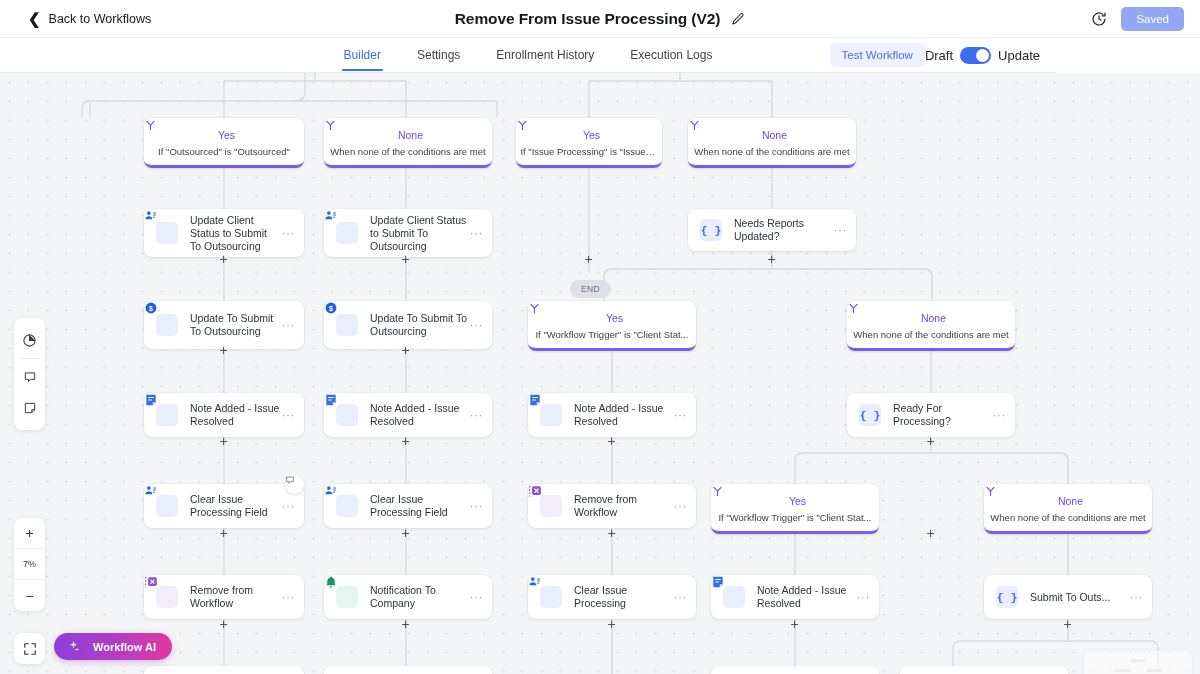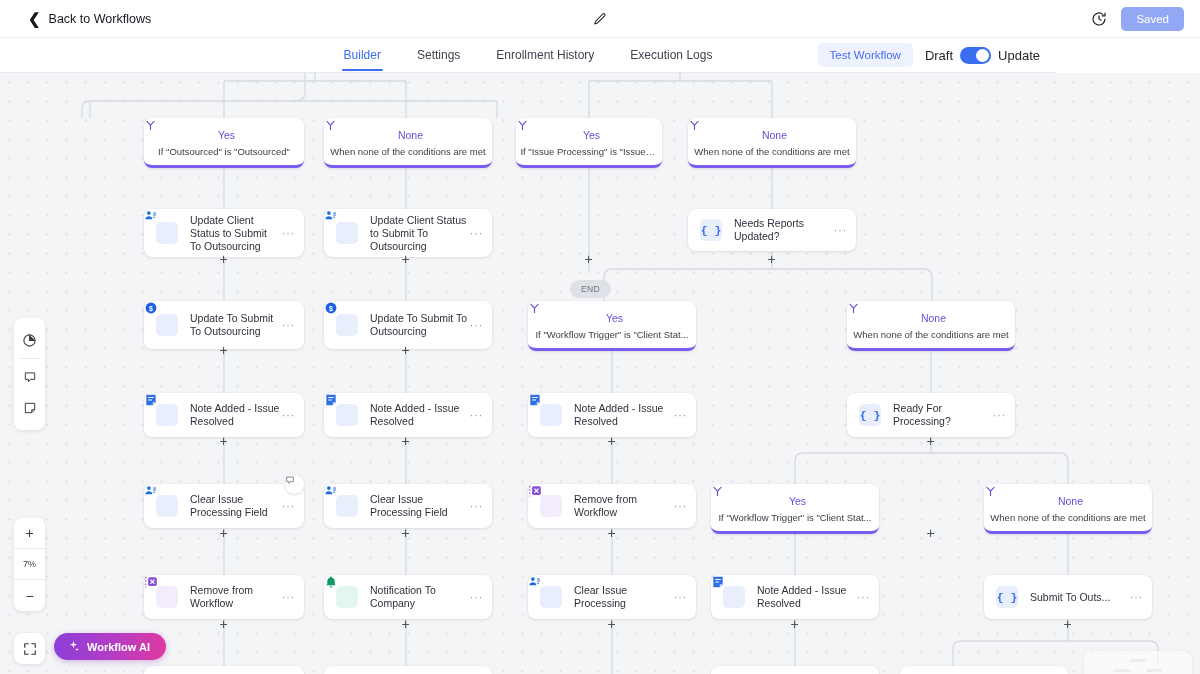--- a/index.html
+++ b/index.html
@@ -46,21 +46,21 @@
   .tabs { position:absolute; left:0; right:0; display:flex; justify-content:center; gap:32px; }
   .tab {
     font-size:12px; color:#3f4350; cursor:pointer; padding:9px 2px 9px;
     position:relative;
   }
   .tab.active { color:#3a6df0; }
   .tab.active:after {
     content:""; position:absolute; left:0; right:0; bottom:0; height:2px;
     background:#3a6df0; border-radius:2px;
   }
-  .tabbar-right { margin-left:auto; display:flex; align-items:center; gap:12px; margin-right:16px; z-index:2; }
+  .tabbar-right { margin-left:auto; display:flex; align-items:center; margin-right:16px; z-index:2; }
   .test-wf {
     background:#eef2fe; color:#4a6cf2; font-size:11.5px; border:none;
     border-radius:5px; padding:6px 12px; cursor:pointer; font-family:inherit;
   }
   .pubwrap { display:flex; align-items:center; gap:7px; font-size:13px; color:#23262e; }
   .toggle {
     width:31px; height:17px; border-radius:9px; background:#3a6df0;
     position:relative; cursor:pointer;
   }
   .toggle .knob {
@@ -158,21 +158,21 @@
   .fitbtn {
     position:absolute; left:14px; top:560px; width:31px; height:31px;
     background:#fff; border-radius:8px; box-shadow:0 1px 4px rgba(22,28,45,.11);
     display:flex; align-items:center; justify-content:center; cursor:pointer;
   }
 
   
   .aibtn {
     position:absolute; left:54px; top:560px; height:27px;
     background:linear-gradient(95deg,#8b3fd8 0%,#b63cc4 55%,#e0399f 100%);
-    border-radius:14px; display:flex; align-items:center; gap:7px;
+    border-radius:14px; display:flex; align-items:center; gap:13px;
     padding:0 16px 0 13px; cursor:pointer;
     box-shadow:0 2px 6px rgba(140,40,180,.30);
   }
   .aibtn span { font-size:11px; color:#fff; font-weight:700; }
 
   
   .minimap {
     position:absolute; left:1084px; top:578px; width:108px; height:90px;
     background:#fff; border-radius:7px; box-shadow:0 1px 5px rgba(22,28,45,.12);
     opacity:.55; overflow:hidden;
@@ -180,20 +180,21 @@
 </style>
 </head>
 <body>
 
 <div class="topbar">
   <div class="back-link">
     <span class="chev">❮</span>
     <span>Back to Workflows</span>
   </div>
   <div class="title-wrap">
+    <span class="wf-title">Remove From Issue Processing (V2)</span>
     <span class="edit-ico">
       <svg width="14" height="14" viewBox="0 0 24 24" fill="none" stroke="#22252c" stroke-width="1.8" stroke-linecap="round" stroke-linejoin="round">
         <path d="M17 3a2.3 2.3 0 0 1 3.2 3.2L7.5 19 3 20.5 4.5 16 17 3z"></path>
       </svg>
     </span>
   </div>
   <div class="topbar-right">
     <span class="history-ico">
       <svg width="16" height="16" viewBox="0 0 24 24" fill="none" stroke="#1d2027" stroke-width="1.8" stroke-linecap="round">
         <path d="M21 12a9 9 0 1 1-3.2-6.9"></path>

